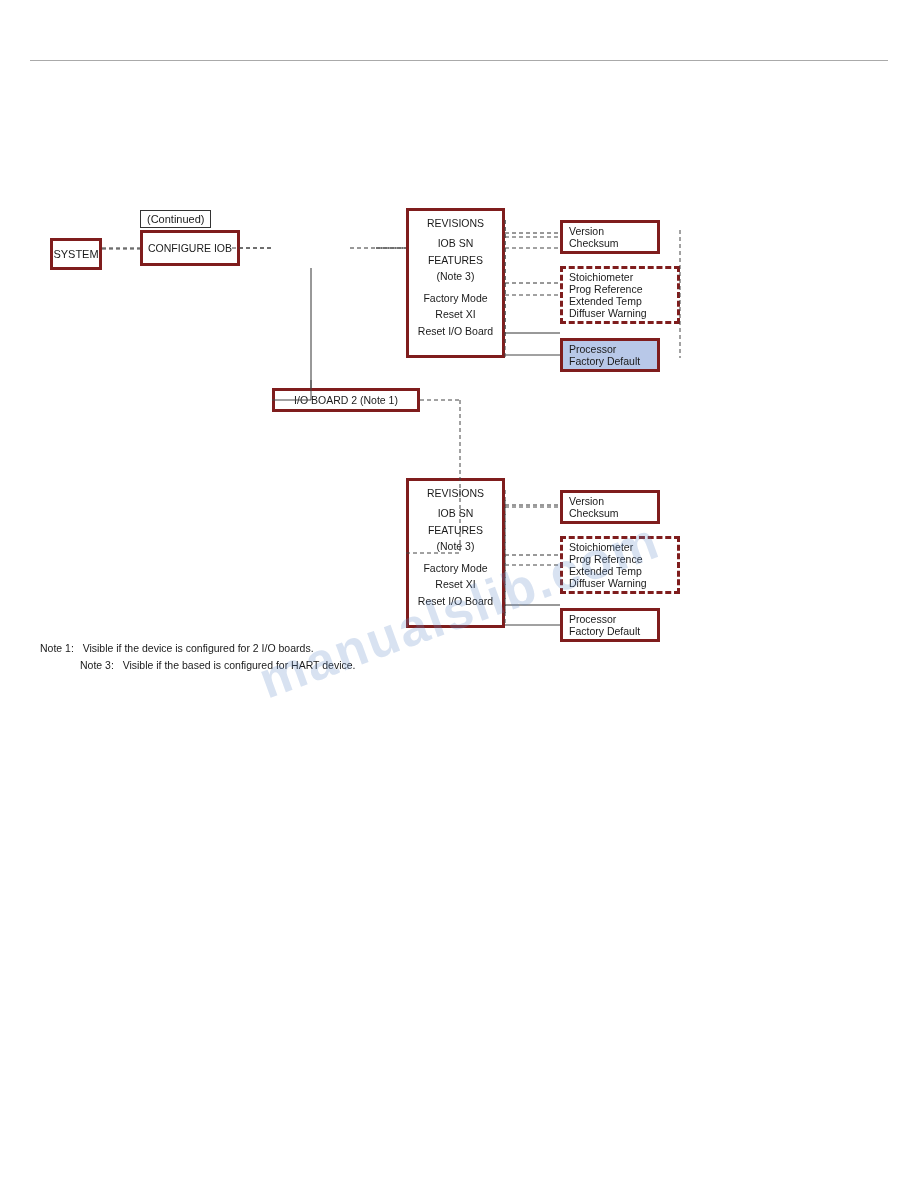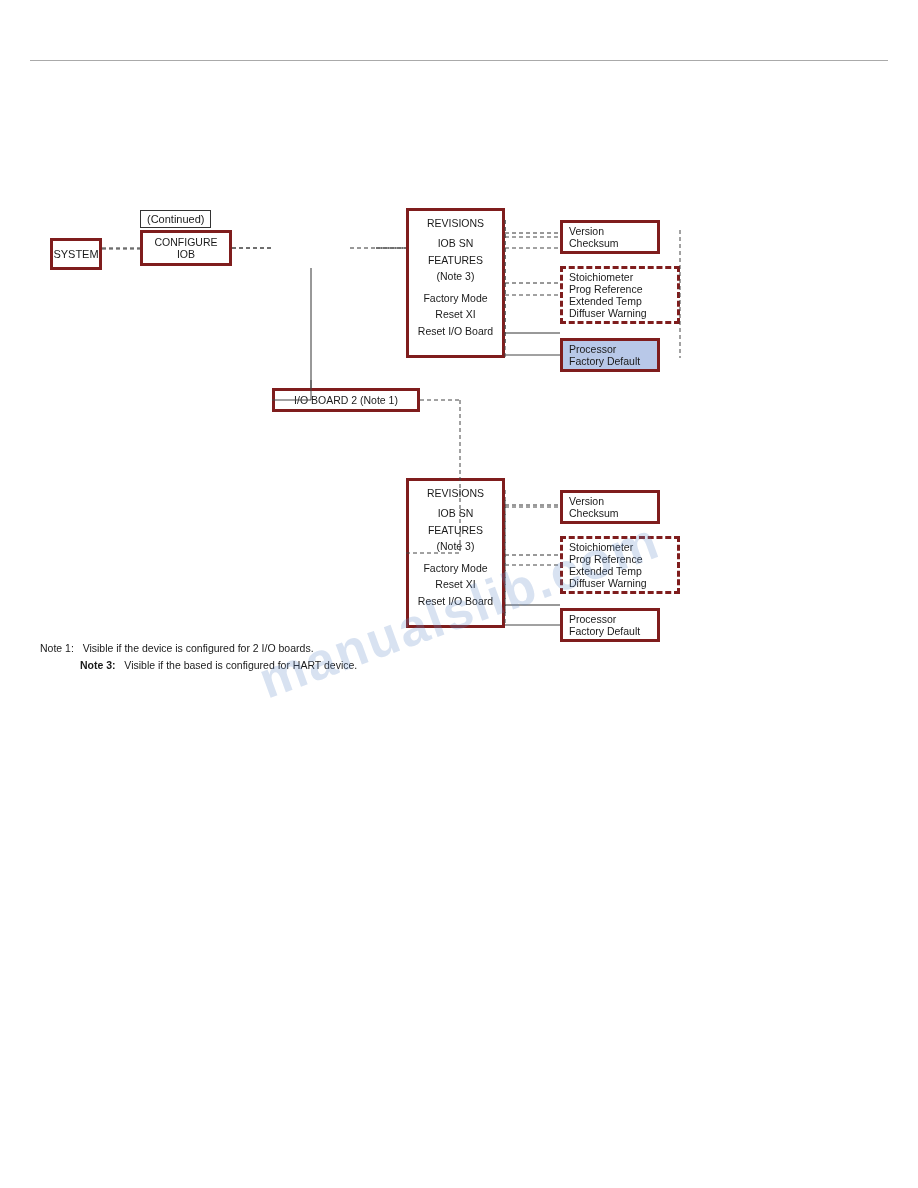--- a/index.html
+++ b/index.html
@@ -127,21 +127,21 @@
     </svg>
 
     <div class="continued-box" style="left:100px; top:110px; font-size:11px;">
       <span>(Continued)</span>
     </div>
 
     <div class="box" style="left:10px; top:138px; width:52px; height:32px; font-size:11px;">
       <span>SYSTEM</span>
     </div>
 
-    <div class="box" style="left:100px; top:130px; width:92px; height:36px; font-size:10.5px; text-align:center;">
+    <div class="box" style="left:100px; top:130px; width:100px; height:36px; font-size:10.5px; text-align:center;">
       <span>CONFIGURE IOB</span>
     </div>
 
 
     <div class="box" style="left:232px; top:288px; width:148px; height:24px; font-size:10.5px;">
       <span>I/O BOARD 2 (Note 1)</span>
     </div>
 
     <div class="box" style="left:366px; top:108px; width:99px; height:150px; align-items:flex-start; justify-content:flex-start; padding:4px 6px; font-size:10.5px; line-height:1.55;">
       <div>
@@ -235,21 +235,21 @@
       <line x1="465" y1="465" x2="520" y2="465" stroke="#444" stroke-width="1" stroke-dasharray="4,3"></line>
       <line x1="465" y1="525" x2="520" y2="525" stroke="#444" stroke-width="1"></line>
     </svg>
 
     <div class="notes" style="position:absolute; top:540px; left:0;">
       <p>
         <span style="font-weight:normal;">Note 1:&nbsp;&nbsp;</span>
         <span>Visible if the device is configured for 2 I/O boards.</span>
       </p>
       <p>
-        <span style="font-weight:bold;padding-left:40px;">Note 3:&nbsp;&nbsp;</span>
+        <span style="font-weight:normal;padding-left:40px;">Note 3:&nbsp;&nbsp;</span>
         <span>Visible if the based is configured for HART device.</span>
       </p>
     </div>
 
   </div>
 
   <div class="watermark">manualslib.com</div>
 
 </div>
 

